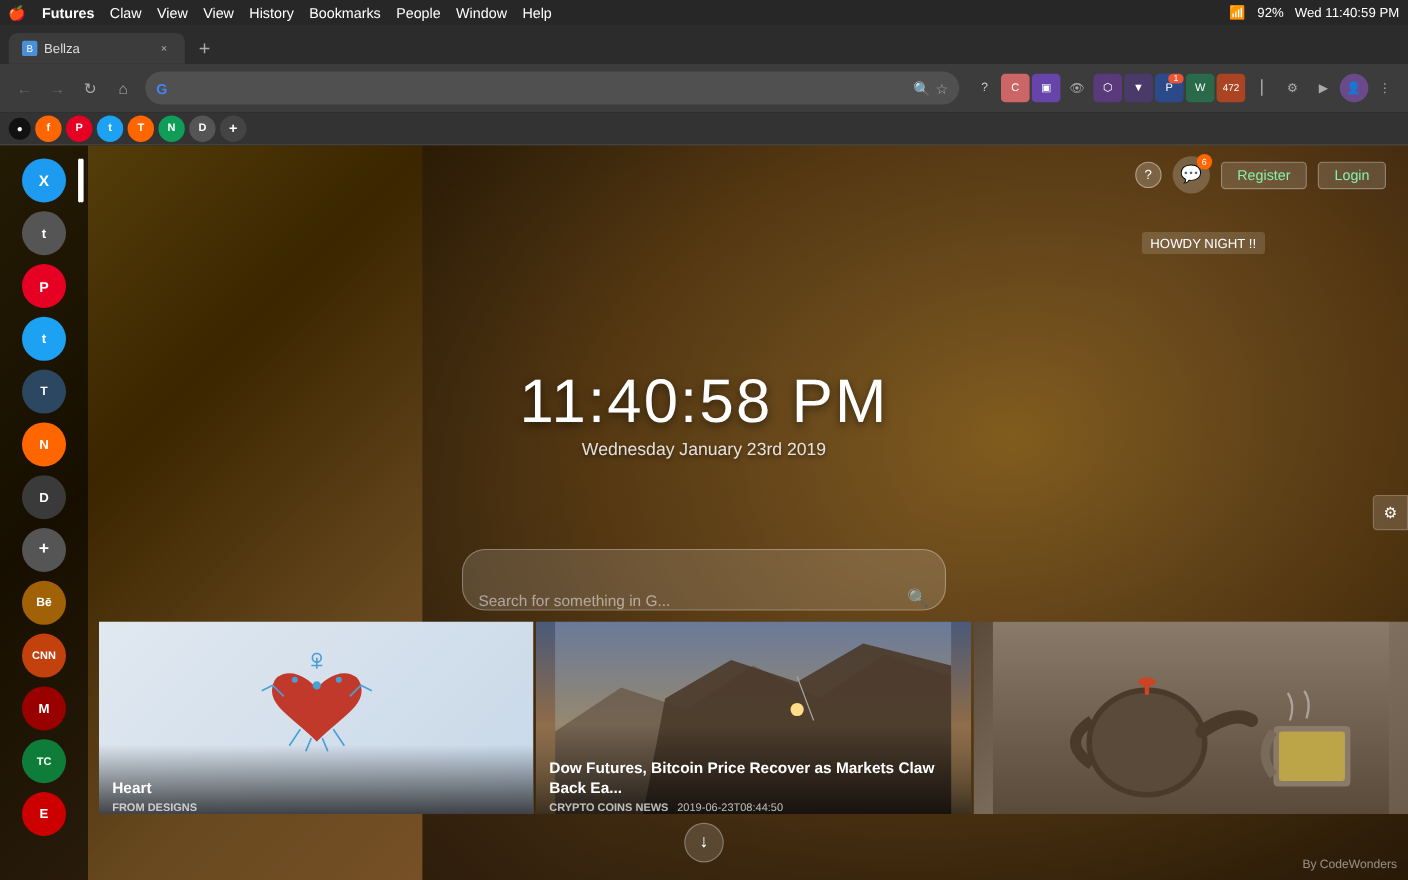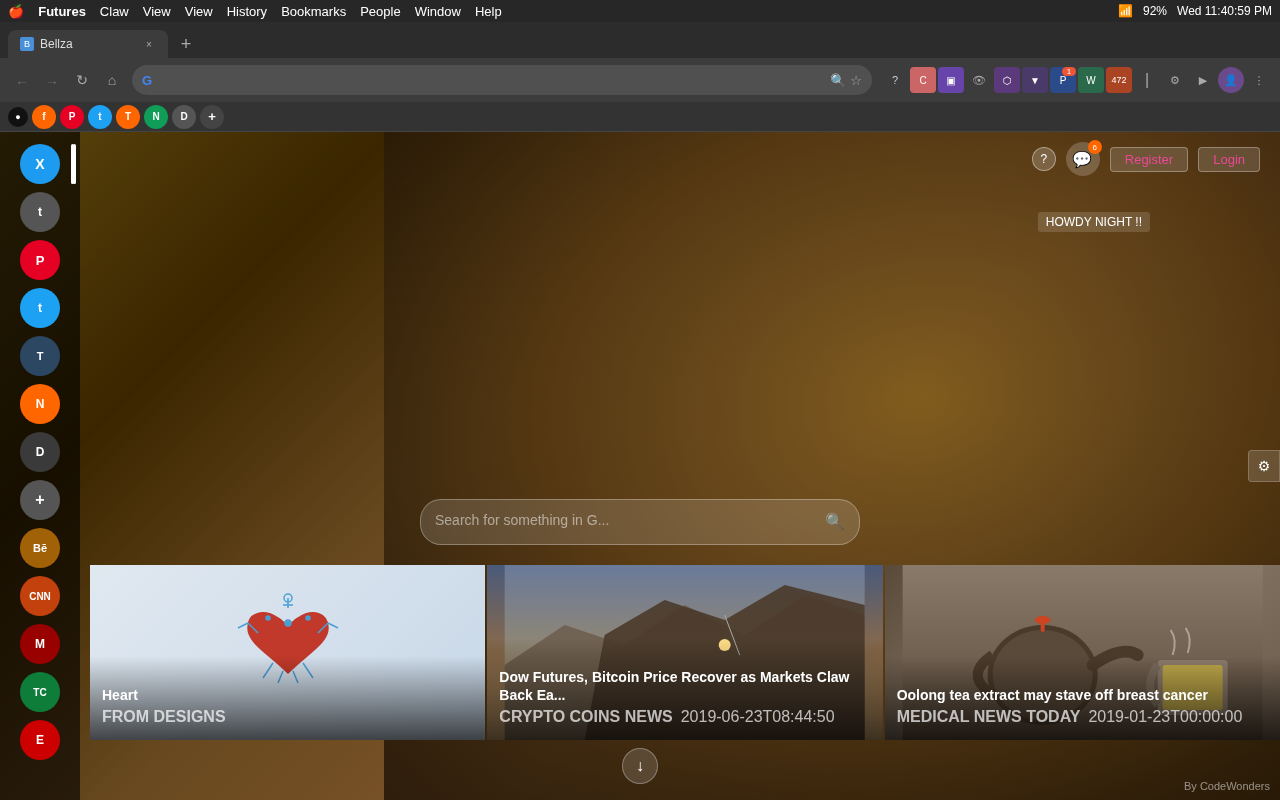--- a/index.html
+++ b/index.html
@@ -173,21 +173,21 @@
       top: 10px;
       right: 20px;
       display: flex;
       align-items: center;
       gap: 10px;
       z-index: 10;
     }
     .top-right-btn {
       background: rgba(255,255,255,0.15);
       border: 1px solid rgba(255,255,255,0.3);
-      color: #ec4899;
+      color: #86efac;
       padding: 4px 14px;
       border-radius: 4px;
       cursor: pointer;
       font-size: 13px;
     }
     .help-btn {
       width: 24px; height: 24px;
       border-radius: 50%;
       background: rgba(255,255,255,0.2);
       border: 1px solid rgba(255,255,255,0.4);
@@ -242,28 +242,28 @@
     .search-area {
       position: absolute;
       top: 55%;
       left: 50%;
       transform: translateX(-50%);
       width: 440px;
       z-index: 10;
     }
     .search-bar {
       width: 100%;
-      height: 46px;
+      height: 56px;
       background: rgba(255,255,255,0.15);
       backdrop-filter: blur(4px);
       border: 1px solid rgba(255,255,255,0.3);
       border-radius: 21px;
       display: flex;
-      align-items: flex-start;
-      padding: 12px 14px;
+      align-items: flex-end;
+      padding: 0 14px;
       gap: 8px;
     }
     .search-input {
       flex: 1;
       background: transparent;
       border: none;
       outline: none;
       color: rgba(255,255,255,0.7);
       font-size: 14px;
     }
@@ -287,32 +287,32 @@
       overflow: hidden;
       cursor: pointer;
     }
     .news-card:not(:last-child) { margin-right: 2px; }
     .news-card-overlay {
       position: absolute;
       bottom: 0;
       left: 0;
       right: 0;
       background: linear-gradient(transparent, rgba(0,0,0,0.7));
-      padding: 30px 12px 14px;
+      padding: 30px 12px 0;
     }
     .news-card-title {
       color: #fff;
       font-size: 14px;
       font-weight: 600;
       line-height: 1.3;
       margin-bottom: 4px;
     }
     .news-card-source {
       color: rgba(255,255,255,0.7);
-      font-size: 16px;
+      font-size: 10px;
       display: flex;
       gap: 8px;
     }
     .news-card-source-name { text-transform: uppercase; font-weight: 600; }
 
     
     .card1-bg {
       width: 100%; height: 100%;
       background: linear-gradient(135deg, #e0e8f0 0%, #c8d8e8 100%);
       display: flex; align-items: center; justify-content: center;
@@ -499,20 +499,24 @@
   <div class="top-right">
     <div class="help-btn">?</div>
     <div class="chat-btn">
       💬
       <span class="chat-badge">6</span>
     </div>
     <button class="top-right-btn">Register</button>
     <button class="top-right-btn">Login</button>
   </div>
 
+  <div class="clock-area">
+    <div class="clock-time">11:40:58 PM</div>
+    <div class="clock-date">Wednesday January 23rd 2019</div>
+  </div>
 
   <div class="search-area">
     <div class="search-bar">
       <input class="search-input" placeholder="Search for something in G..." style="">
       <span class="search-icon">🔍</span>
     </div>
   </div>
 
   <div class="news-area">
 
@@ -588,27 +592,20 @@
           <path d="M90 90 Q60 110 90 130" stroke="#4a3a2a" stroke-width="10" fill="none"></path>
 
           <rect x="255" y="95" width="70" height="55" rx="4" fill="#8a7a6a"></rect>
           <rect x="260" y="100" width="60" height="45" rx="3" fill="#c8b040" opacity="0.8"></rect>
           <path d="M255 100 Q240 120 255 140" stroke="#7a6a5a" stroke-width="8" fill="none"></path>
 
           <path d="M270 90 Q275 75 268 65" stroke="rgba(255,255,255,0.4)" stroke-width="2" fill="none"></path>
           <path d="M285 88 Q290 73 283 63" stroke="rgba(255,255,255,0.4)" stroke-width="2" fill="none"></path>
         </svg>
       </div>
-      <div class="news-card-overlay">
-        <div class="news-card-title">Oolong tea extract may stave off breast cancer</div>
-        <div class="news-card-source">
-          <span class="news-card-source-name">MEDICAL NEWS TODAY</span>
-          <span>2019-01-23T00:00:00</span>
-        </div>
-      </div>
     </div>
   </div>
 
   <div class="scroll-down">↓</div>
 
   <div class="settings-btn">⚙</div>
 
   <div class="codewonders">By CodeWonders</div>
 </div>
 

